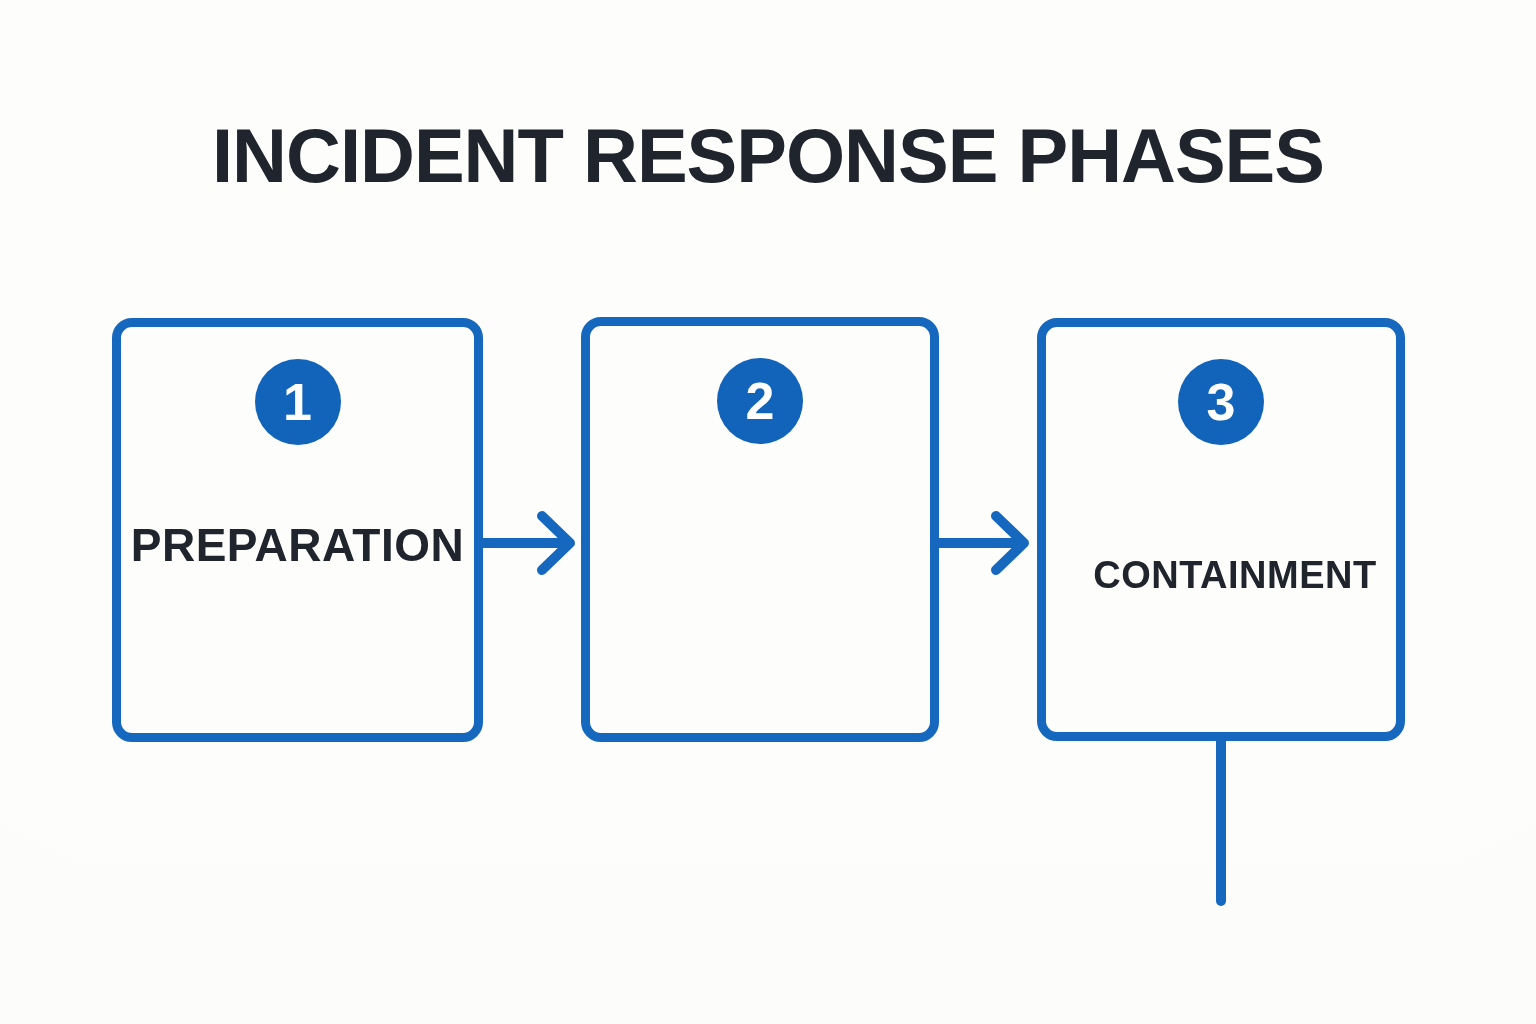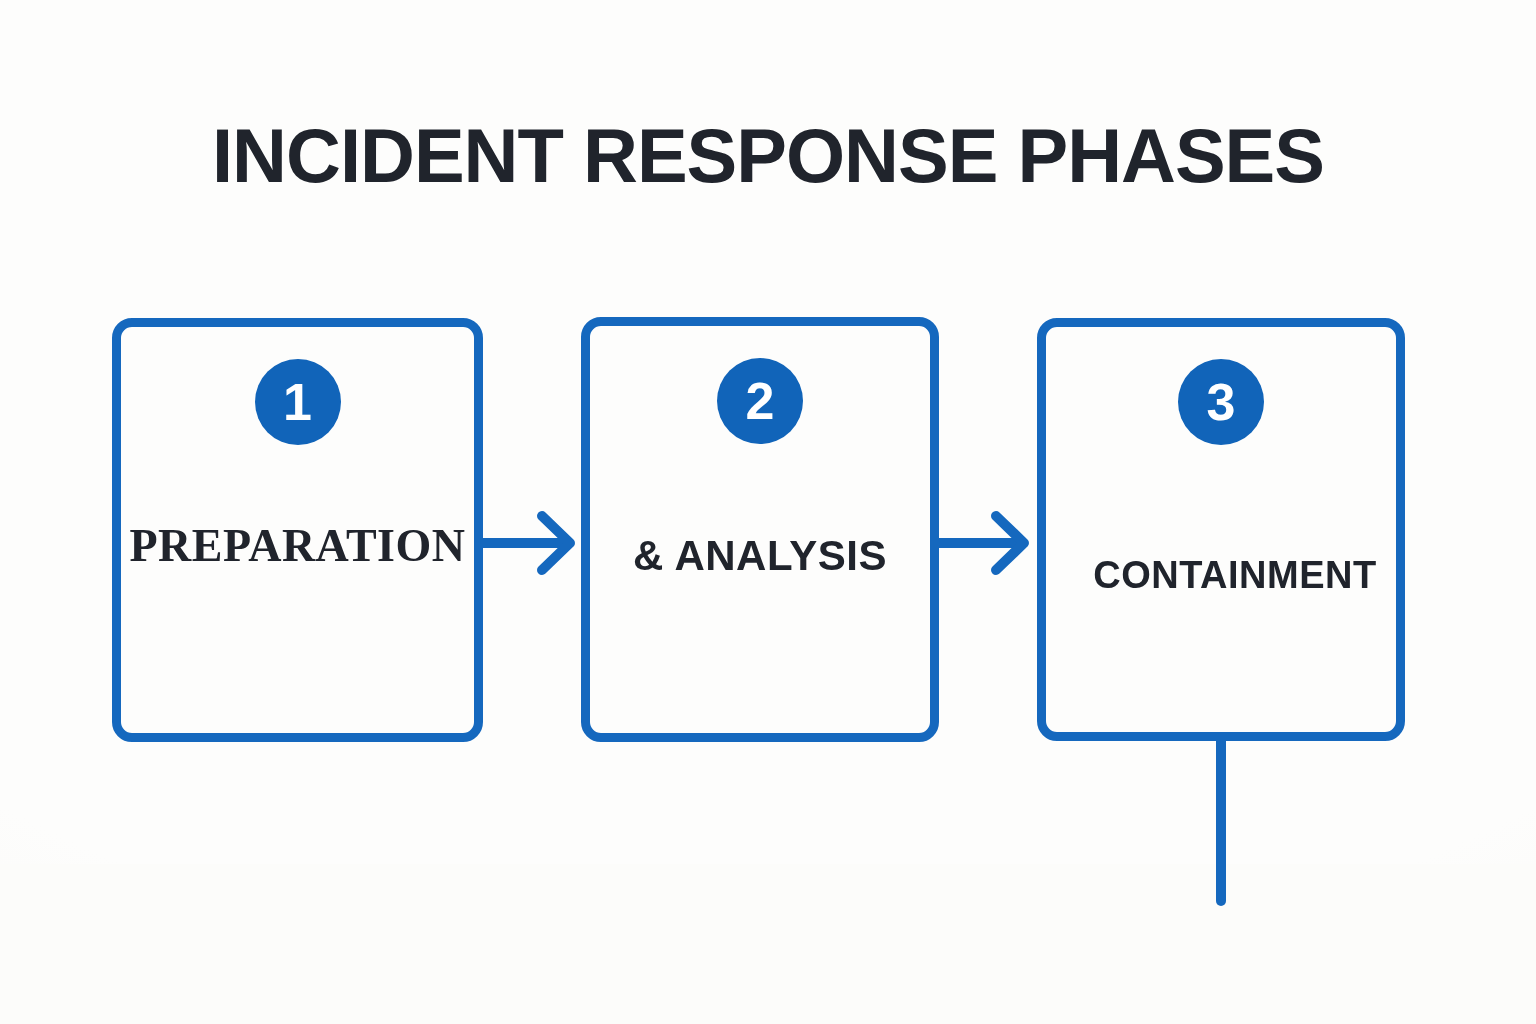--- a/index.html
+++ b/index.html
@@ -58,21 +58,21 @@
     position:absolute;
     left:-9px;right:-9px;
     transform:translateY(-50%);
     text-align:center;
     font-weight:bold;
     color:var(--text-dark);
     letter-spacing:0.5px;
     white-space:nowrap;
   }
   .label .line{display:block;}
-  .phase-1 .label{top:218px;font-size:46px;line-height:1.5;font-family:Liberation Serif, serif;}
+  .phase-1 .label{top:218px;font-size:46px;line-height:1.5;}
   .phase-2 .label{top:230px;font-size:42px;line-height:1.57;}
   .phase-3 .label{top:248px;font-size:38px;line-height:1.53;margin-left:28px;}
   .arrow{
     position:absolute;
     width:100px;height:70px;
   }
   .arrow-1{left:480px;top:508px;}
   .arrow-2{left:934px;top:508px;}
   .arrow path{
     stroke:var(--accent-blue);
@@ -109,21 +109,20 @@
   <svg class="arrow arrow-1" viewBox="0 0 100 70" aria-hidden="true">
     <path d="M2 35 H86"></path>
     <path d="M62 8 L90 35 L62 62"></path>
   </svg>
 
   <div class="phase-box phase-2">
     <div class="num-circle">
       <span>2</span>
     </div>
     <div class="label">
-      <span class="line">&amp; ANALYSIS</span>
     </div>
   </div>
 
   <svg class="arrow arrow-2" viewBox="0 0 100 70" aria-hidden="true">
     <path d="M2 35 H86"></path>
     <path d="M62 8 L90 35 L62 62"></path>
   </svg>
 
   <div class="phase-box phase-3">
     <div class="num-circle">

